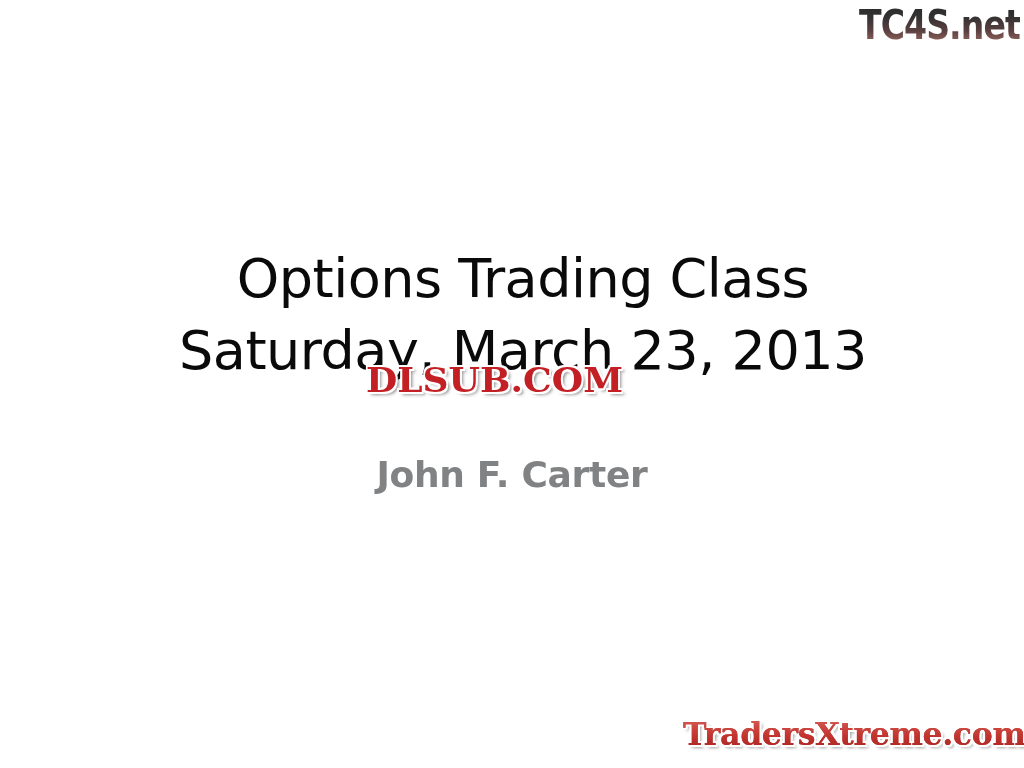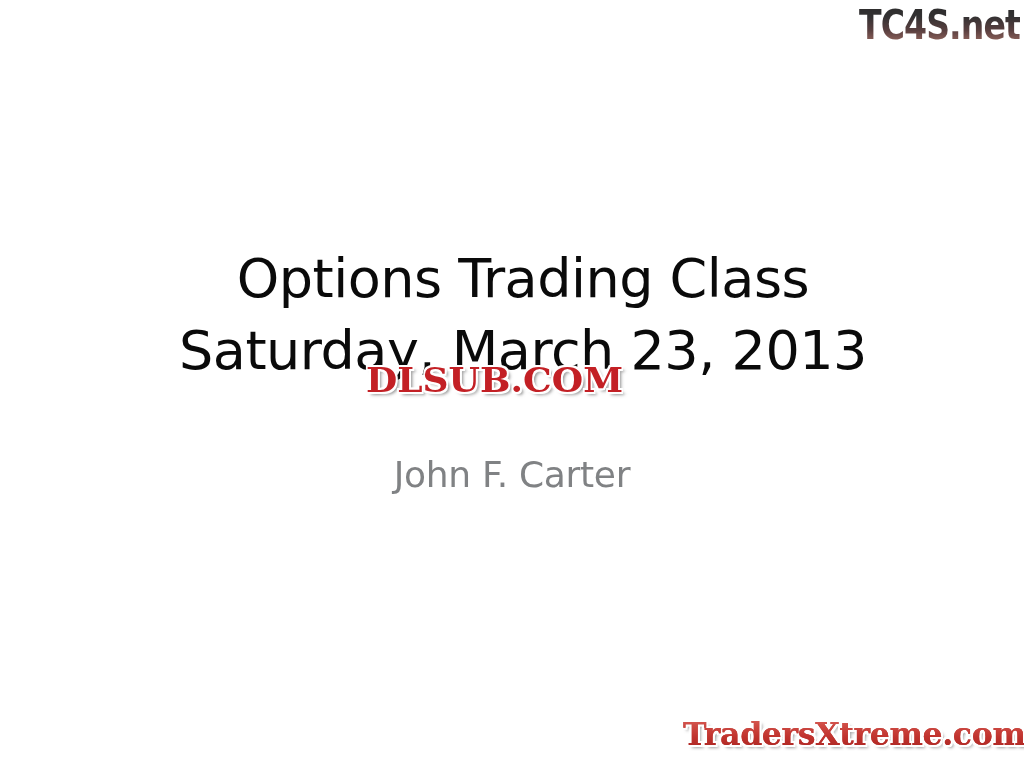--- a/index.html
+++ b/index.html
@@ -71,21 +71,21 @@
   
   #subtitle-block {
     position: absolute;
     left: 0;
     top: 440px;
     width: 1024px;
     text-align: center;
   }
   .subtitle-line {
     font-family: "DejaVu Sans", sans-serif;
-    font-weight: normal;
+    font-weight: bold;
     font-size: 36px;
     line-height: 70px;
     color: #808284;
     letter-spacing: -0.3px;
     white-space: nowrap;
   }
 
   
   #dlsub-watermark {
     position: absolute;

